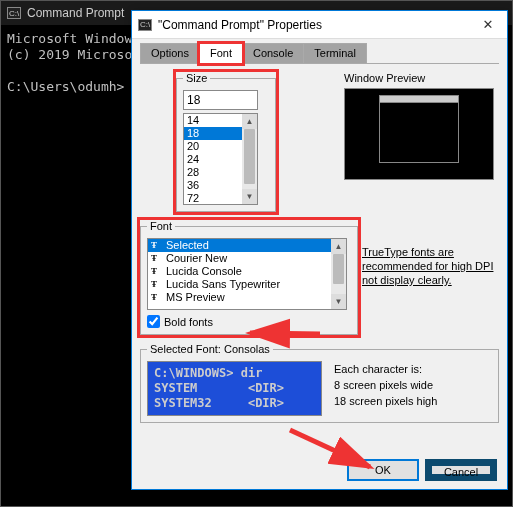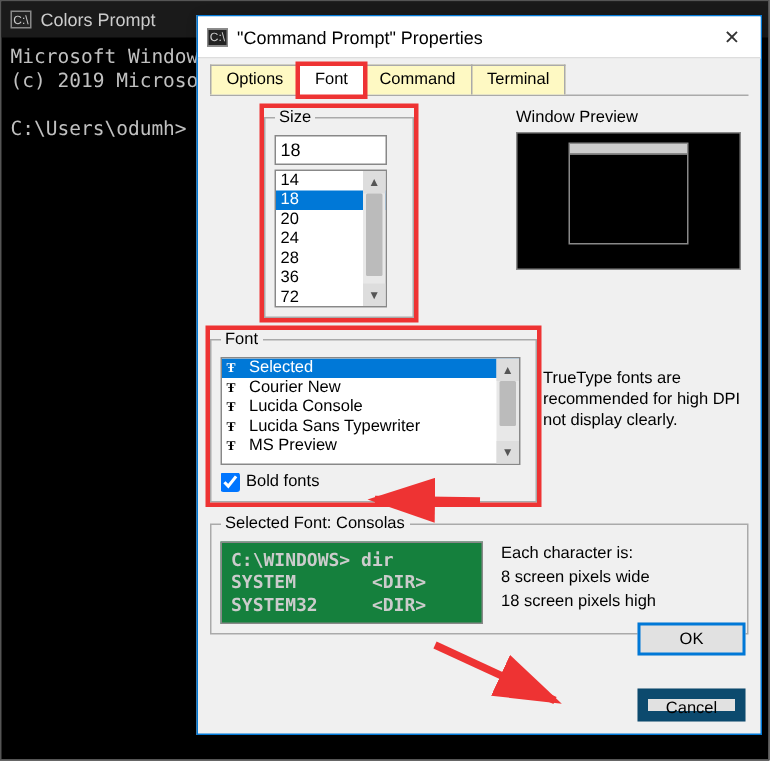--- a/index.html
+++ b/index.html
@@ -75,21 +75,21 @@
   .tabs {
     display: flex;
     border-bottom: 1px solid #aaa;
     margin-bottom: 8px;
     position: relative;
   }
   .tab {
     padding: 3px 10px 4px;
     border: 1px solid #aaa;
     border-bottom: none;
-    background: #fef9c3;
+    background: #a3a3a3;
     font-size: 11px;
     cursor: pointer;
     margin-right: -1px;
     position: relative;
   }
   .tab.active {
     background: #fff;
     z-index: 2;
     border-bottom: 1px solid #fff;
     margin-bottom: -1px;
@@ -165,50 +165,51 @@
     height: 72px;
     width: 200px;
     overflow: hidden;
     position: relative;
     font-size: 11px;
   }
   .font-item { padding: 0 3px; line-height: 13px; display: flex; align-items: center; gap: 3px; cursor:pointer;}
   .font-item.selected { background: #0078d7; color: #fff; }
   .tt-icon { font-size: 9px; font-weight: bold; font-family: serif; width: 12px; display:inline-block;}
   .font-item.selected .tt-icon { color: #fff; }
-  .bold-row { margin-top: 5px; display: flex; gap: 4px;}
+  .bold-row { margin-top: 5px; display: flex; align-items: center; gap: 4px;}
   .bold-row input { width: 13px; height: 13px; }
   .font-hint {
     position: absolute;
     left: 230px; top: 234px;
     width: 135px;
     font-size: 11px;
     line-height: 14px;
+    text-decoration: underline;
   }
   
   .selfont-fs legend { font-size: 11px; }
   .selfont-row { display: flex; gap: 12px; align-items: flex-start; }
   .sample {
     border: 1px solid #888;
-    background: #15803d;
+    background: #1d4ed8;
     color: #ccc;
     font-family: Consolas, monospace;
     font-size: 12px;
     font-weight: bold;
     padding: 4px 6px;
     width: 175px;
     line-height: 15px;
     white-space: pre;
   }
   .charinfo { font-size: 11px; line-height: 16px; }
   
   .btn-row {
     position: absolute;
     bottom: 8px; right: 10px;
-    display: flex; gap: 22px; flex-direction: column;
+    display: flex; gap: 6px;
   }
   .btn {
     width: 72px; height: 22px;
     border: 7px solid #0c4a6e;
     background: #e1e1e1;
     font-size: 11px;
     cursor: pointer;
   }
   .btn.default { border: 2px solid #0078d7; }
   
@@ -217,40 +218,40 @@
     width: 513px; height: 507px;
     pointer-events: none;
   }
 </style>
 </head>
 <body>
 
 <div class="cmd-bg">
   <div class="cmd-bg-title">
     <span class="cmd-icon">C:\</span>
-    <span>Colors Prompt</span>
+    <span>Command Prompt</span>
   </div>
   <div class="cmd-bg-body"><span>Microsoft Window</span>
 <span>(c) 2019 Microso</span>
 
 <span>C:\Users\odumh&gt;</span></div>
 </div>
 
 <div class="dialog">
   <div class="dlg-title">
     <span class="cmd-icon">C:\</span>
     <span class="dlg-title-text">"Command Prompt" Properties</span>
     <span class="dlg-close">✕</span>
   </div>
   <div class="dlg-body">
 
     <div class="tabs">
       <div class="tab">Options</div>
       <div class="tab active highlight">Font</div>
-      <div class="tab">Command</div>
+      <div class="tab">Console</div>
       <div class="tab">Terminal</div>
     </div>
 
     <div class="top-row">
 
       <fieldset class="size-fs red-box">
         <legend>Size</legend>
         <input class="size-input" value="18" style="">
         <div class="size-list">
           <div class="size-list-inner">

